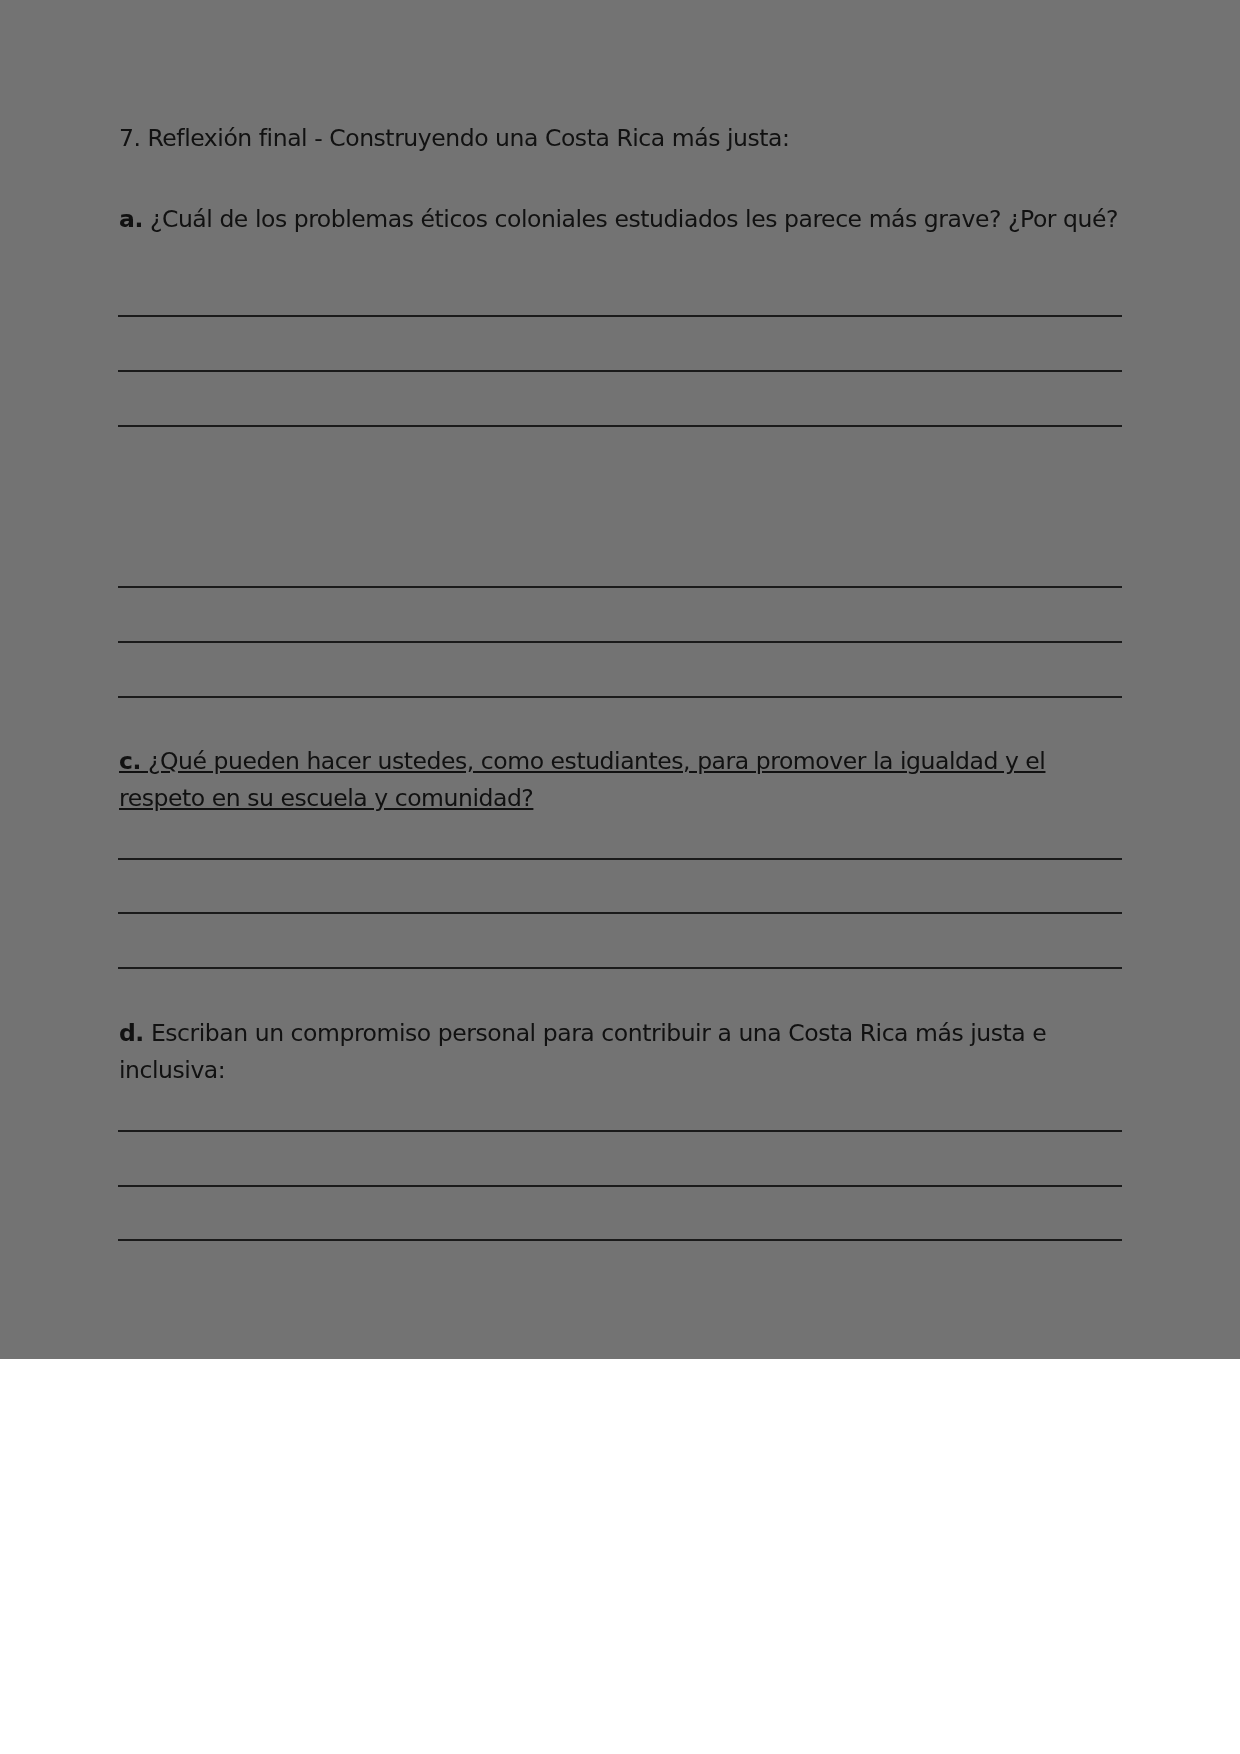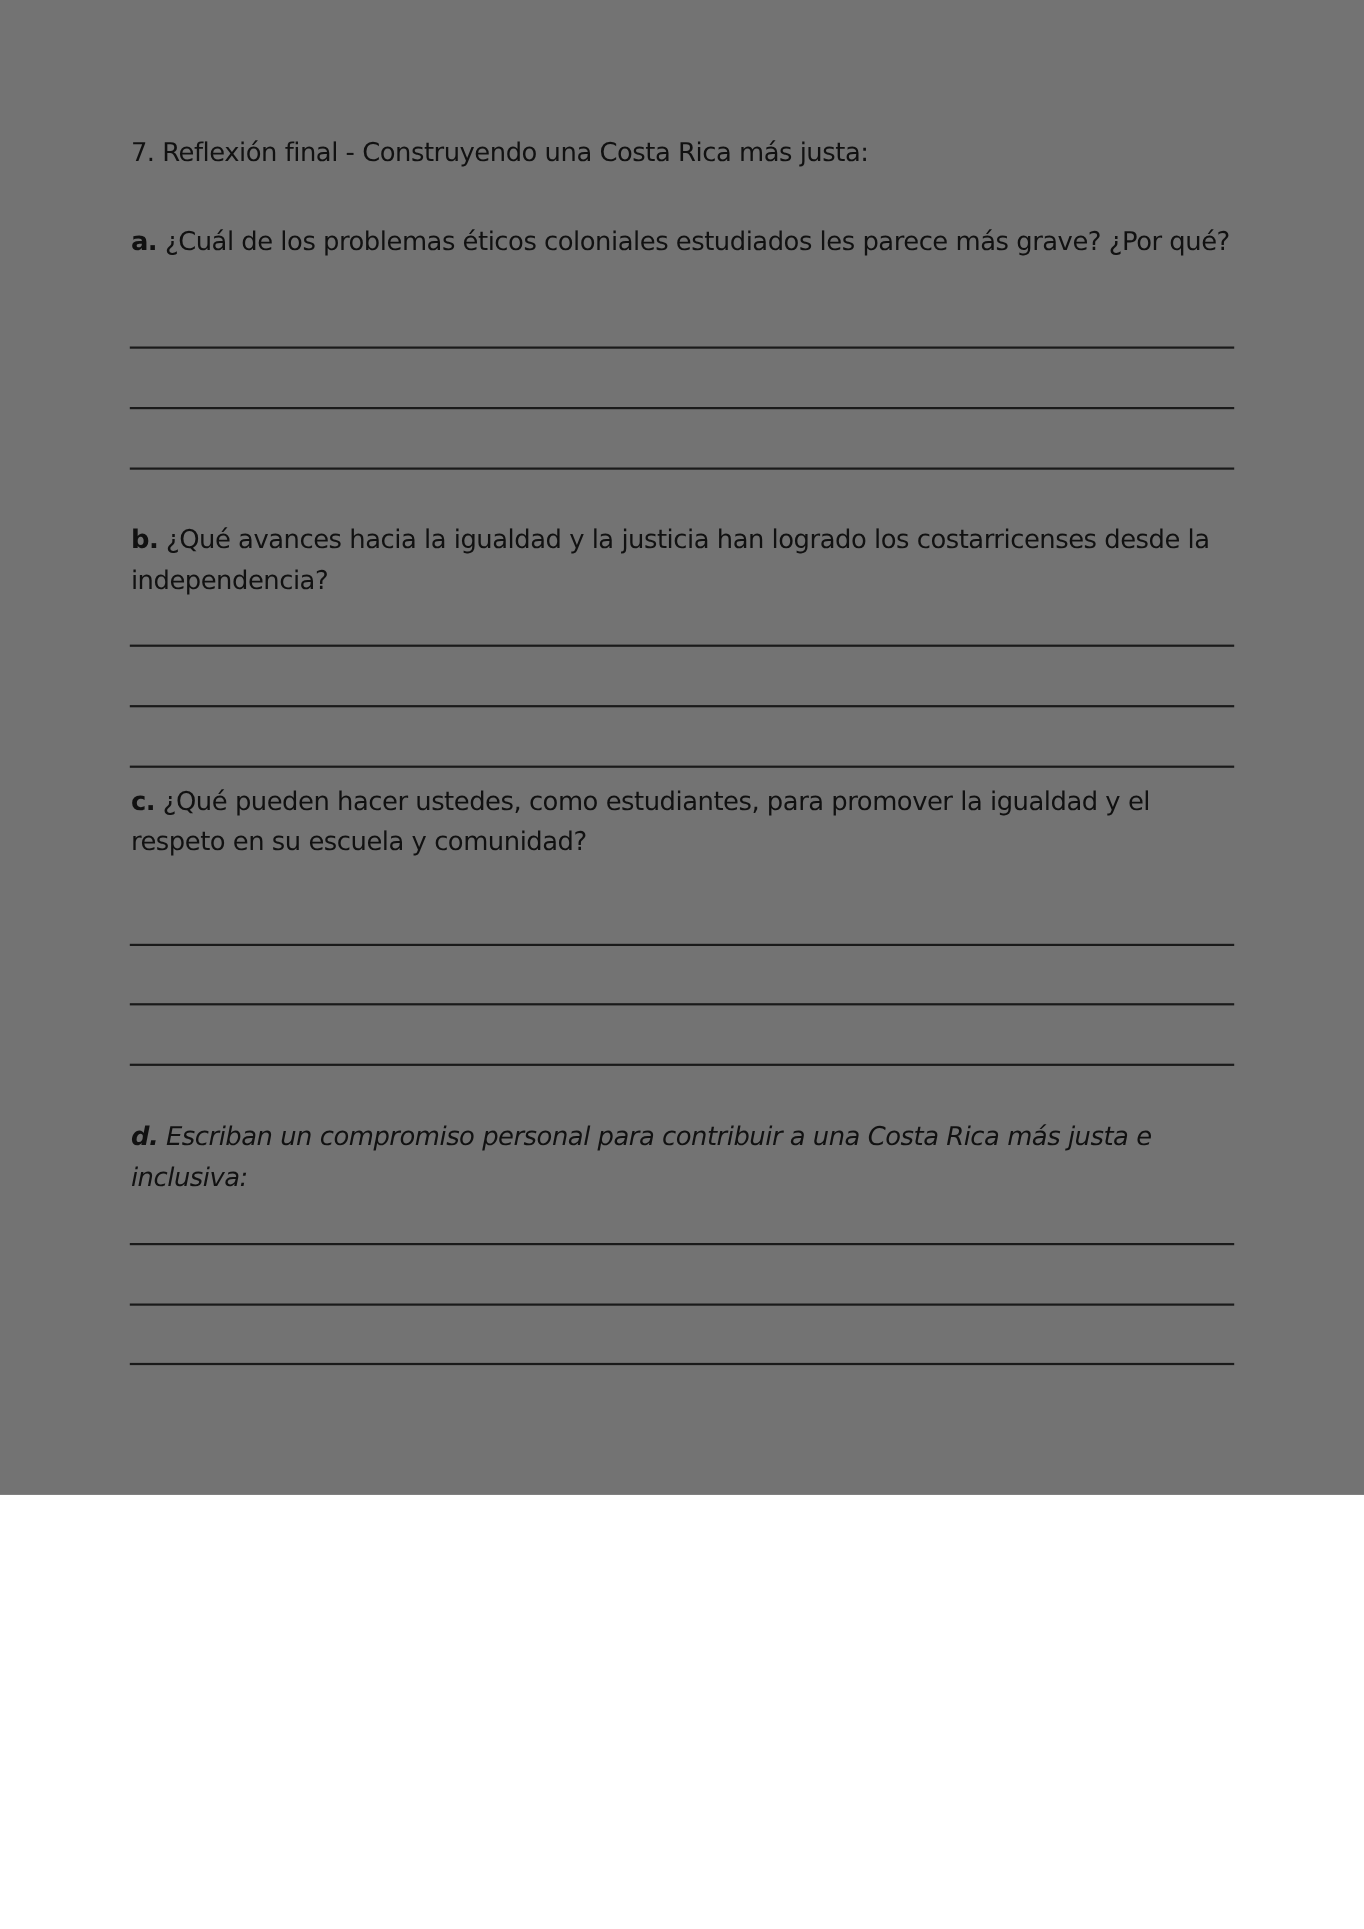--- a/index.html
+++ b/index.html
@@ -20,34 +20,31 @@
 
   <div class="title">7. Reflexión final - Construyendo una Costa Rica más justa:</div>
 
   <div class="question" style="top:183px;">
     <span class="label">a.</span><span> ¿Cuál de los problemas éticos coloniales estudiados les parece más grave? ¿Por qué?</span>
   </div>
   <div class="answer-line" style="top:315px;"></div>
   <div class="answer-line" style="top:370px;"></div>
   <div class="answer-line" style="top:425px;"></div>
 
-  <div class="question" style="top:454px;">
-    <span class="label">b.</span><span> ¿Qué avances hacia la igualdad y la justicia han logrado los costarricenses desde la independencia?</span>
-  </div>
   <div class="answer-line" style="top:586px;"></div>
   <div class="answer-line" style="top:641px;"></div>
   <div class="answer-line" style="top:696px;"></div>
 
-  <div class="question" style="top:692px;">
+  <div class="question" style="top:725px;text-decoration:underline;">
     <span class="label">c.</span><span> ¿Qué pueden hacer ustedes, como estudiantes, para promover la igualdad y el respeto en su escuela y comunidad?</span>
   </div>
   <div class="answer-line" style="top:858px;"></div>
   <div class="answer-line" style="top:912px;"></div>
   <div class="answer-line" style="top:967px;"></div>
 
-  <div class="question" style="top:997px;font-style:italic;">
+  <div class="question" style="top:997px;">
     <span class="label">d.</span><span> Escriban un compromiso personal para contribuir a una Costa Rica más justa e inclusiva:</span>
   </div>
   <div class="answer-line" style="top:1130px;"></div>
   <div class="answer-line" style="top:1185px;"></div>
   <div class="answer-line" style="top:1239px;"></div>
 
 </div>
 
 </body></html>

